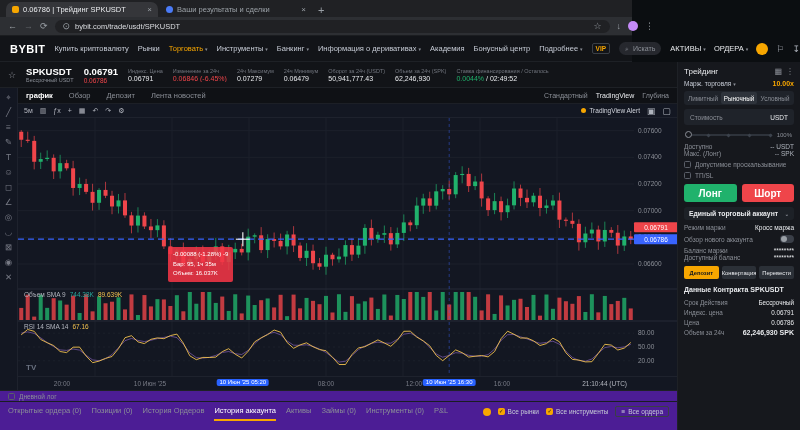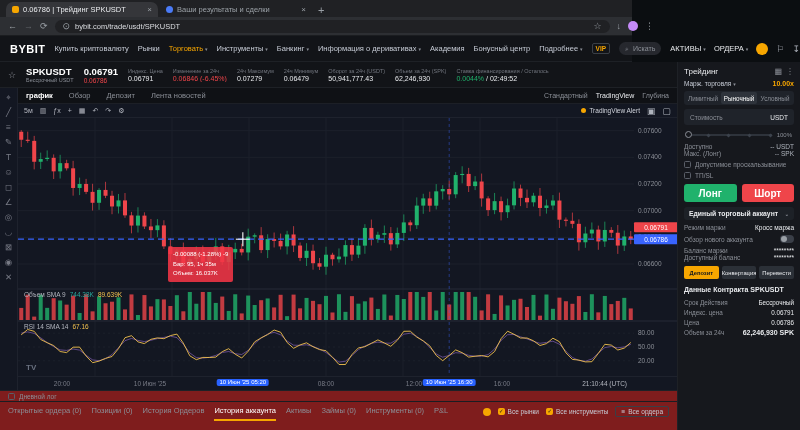--- a/index.html
+++ b/index.html
@@ -84,21 +84,21 @@
   .axt{font-size:6.5px;fill:#8b8f97;font-family:"Liberation Sans",sans-serif}
   .tagt{font-size:6.5px;fill:#fff;text-anchor:middle;font-family:"Liberation Sans",sans-serif}
   .tvwm{font-size:8px;font-weight:bold;fill:#6a7180}
   .timeaxis{height:14px;background:#131722;border-top:1px solid #1e222d;position:relative;font-size:6.5px;color:#787b86;flex:none}
   #tlabels{position:absolute;left:0;top:0;width:616px;height:100%}
   .tlab{position:absolute;top:3px;transform:translateX(-50%)}
   .ttag{position:absolute;top:1.5px;transform:translateX(-50%);background:#2962ff;color:#fff;padding:.5px 3px;border-radius:2px;font-size:6px;white-space:nowrap}
   .clock{position:absolute;right:48px;top:3px;color:#b2b5be;background:#131722;padding:0 2px}
 
   
-  .bottombar{height:40px;background:#7f1d1d;border-top:1px solid #1e2126;display:flex;flex-direction:column;flex:none}
+  .bottombar{height:40px;background:#4c1d95;border-top:1px solid #1e2126;display:flex;flex-direction:column;flex:none}
   .brow1{height:11px;display:flex;align-items:center;gap:4px;padding:0 8px;border-bottom:1px solid #1a1d22}
   .cb{width:7px;height:7px;border:1px solid #5a5f68;border-radius:1.5px;display:inline-block;flex:none;position:relative}
   .cb.checked{background:#f7a600;border-color:#f7a600}
   .cb.checked::after{content:"✓";position:absolute;top:-1.5px;left:.5px;font-size:5.5px;color:#16181d}
   .dim7{font-size:6.5px;color:#8b8f97}
   .brow2{height:19px;display:flex;align-items:center;padding:0 8px;gap:10px}
   .botabs{display:flex;gap:10px;height:100%;align-items:center}
   .botab{font-size:7.5px;color:#8b8f97;height:100%;display:flex;align-items:center;border-bottom:2px solid transparent;white-space:nowrap}
   .botab.active{color:#fff;border-bottom-color:#f7a600}
   .bfilters{margin-left:auto;display:flex;align-items:center;gap:7px}

